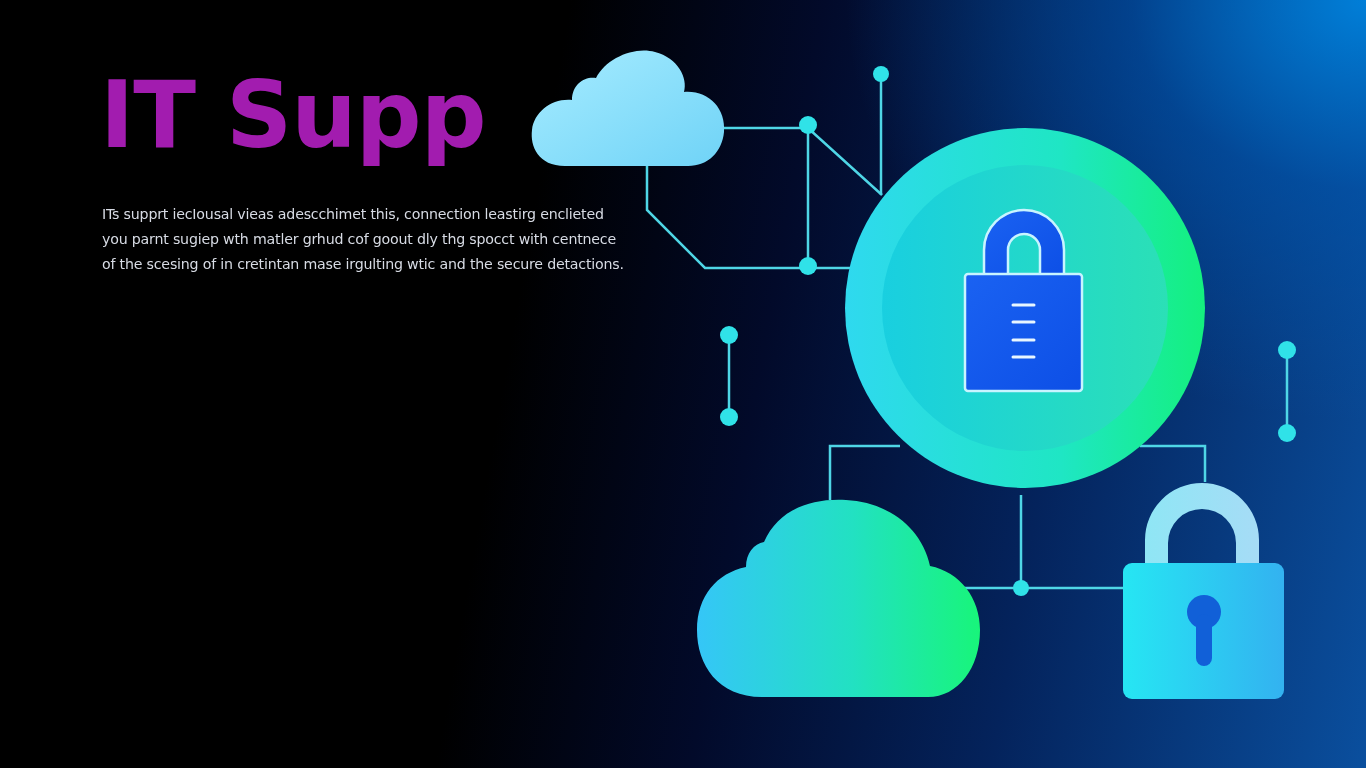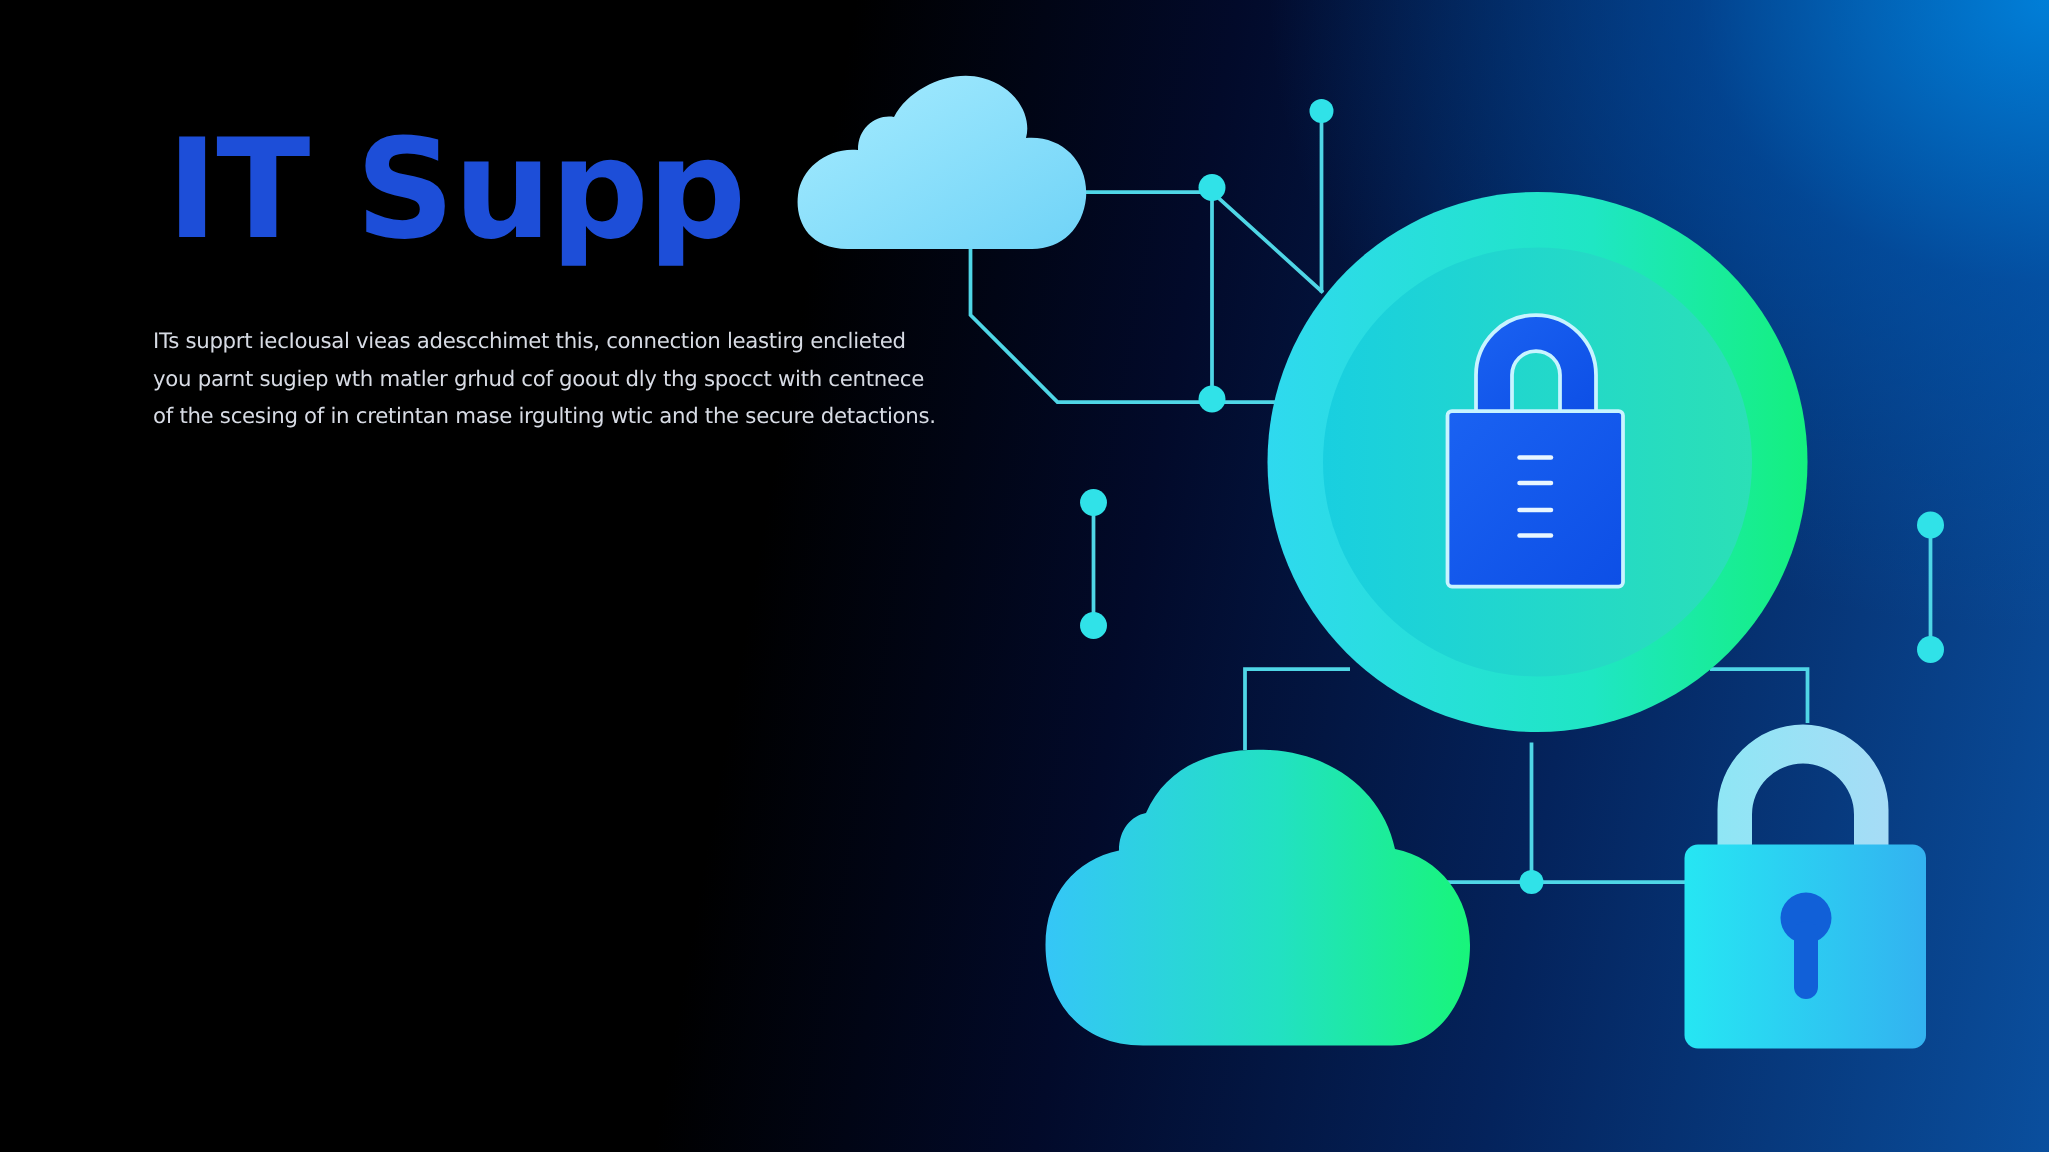--- a/index.html
+++ b/index.html
@@ -6,25 +6,25 @@
     body {
       width: 1366px; height: 768px; overflow: hidden; position: relative;
       background:
         radial-gradient(ellipse 520px 420px at 1366px 0px, rgba(0,130,220,0.95) 0%, rgba(0,90,180,0.55) 45%, rgba(0,40,110,0) 100%),
         linear-gradient(100deg, #000000 0%, #000000 38%, #020a2a 55%, #04235c 75%, #0a4f9e 100%);
       font-family: "Liberation Sans", sans-serif;
     }
     .hero-title {
       position: absolute; left: 100px; top: 66px;
       font-family: "DejaVu Sans", sans-serif; font-weight: bold;
-      font-size: 92px; line-height: 100px; color: #1d4ed8; letter-spacing: -1px;
-      margin: 11px;
+      font-size: 92px; line-height: 100px; color: #a21caf; letter-spacing: -1px;
+      margin: 0;
     }
     .hero-desc {
-      position: absolute; left: 102px; top: 216px; width: 530px;
+      position: absolute; left: 102px; top: 202px; width: 530px;
       font-family: "DejaVu Sans", sans-serif;
       font-size: 14.2px; line-height: 25px; color: #d7dbe4; margin: 0;
       letter-spacing: -0.2px;
     }
     svg.art { position: absolute; left: 0; top: 0; }
   </style>
 </head>
 <body>
 
 <h1 class="hero-title">IT Supp</h1>

